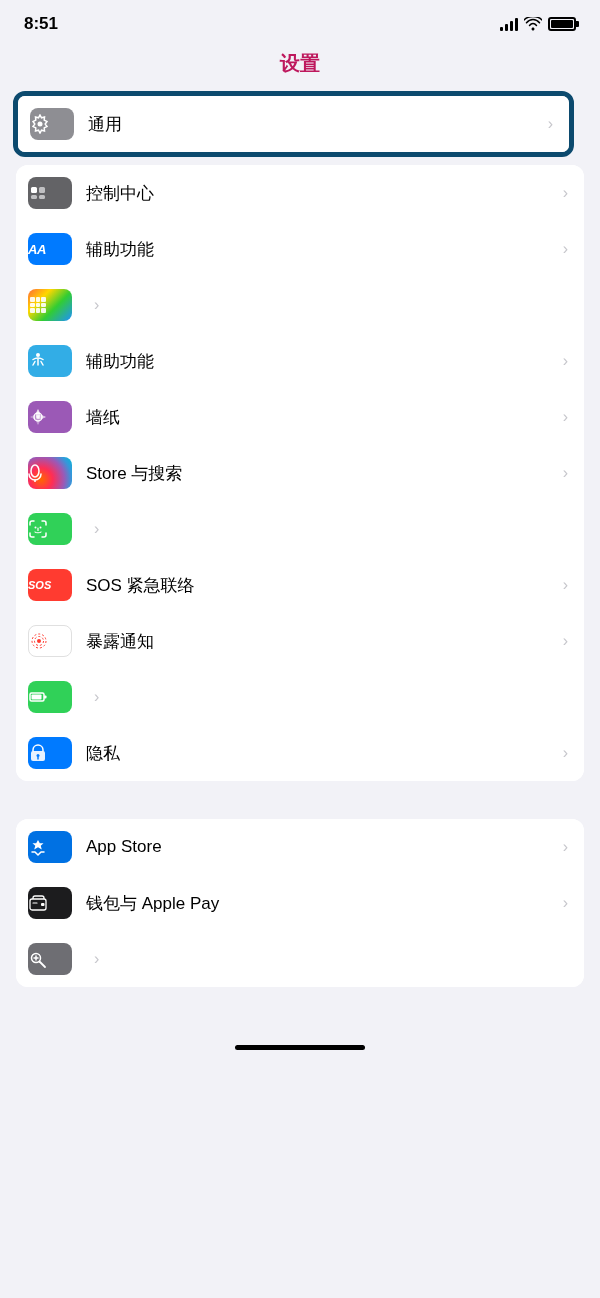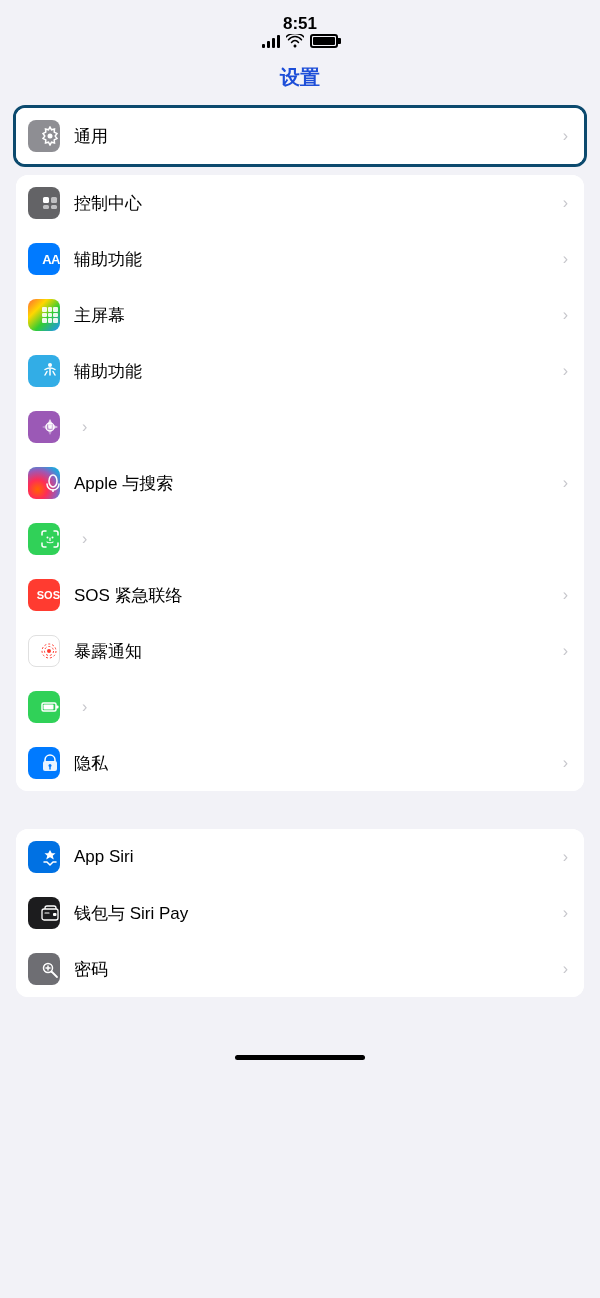--- a/index.html
+++ b/index.html
@@ -8,25 +8,24 @@
       width: 600px;
       min-height: 1298px;
       background: #f2f2f7;
       font-family: -apple-system, "PingFang SC", "Helvetica Neue", sans-serif;
       overflow-x: hidden;
     }
 
     
     .status-bar {
       display: flex;
-      justify-content: flex-end;
+      justify-content: space-between;
       align-items: center;
       padding: 14px 24px 8px 24px;
       background: #f2f2f7;
-      flex-direction: column;
     }
     .status-time {
       font-size: 17px;
       font-weight: 600;
       color: #000;
     }
     .status-icons {
       display: flex;
       align-items: center;
       gap: 6px;
@@ -73,21 +72,21 @@
       height: 100%;
       width: 100%;
       border-radius: 1px;
     }
 
     
     .page-title {
       text-align: center;
       font-size: 20px;
       font-weight: 600;
-      color: #1d4ed8;
+      color: #be185d;
       padding: 8px 0 14px 0;
       background: #f2f2f7;
     }
 
     
     .settings-section {
       background: #fff;
       border-radius: 12px;
       margin: 0 16px 8px 16px;
       overflow: hidden;
@@ -106,34 +105,35 @@
       content: '';
       position: absolute;
       bottom: 0;
       left: 58px;
       right: 0;
       height: 0.5px;
       background: #c6c6c8;
     }
     
     .settings-section.highlighted-section {
-      border: 3px solid #0c4a6e;
-      margin: 0 13px 8px 13px;
+      border: 5px solid #0c4a6e;
+      margin: 0 26px 8px 13px;
     }
 
     .item-icon {
-      width: 32px;
+      width: 44px;
       height: 32px;
       border-radius: 8px;
       margin-right: 14px;
       display: flex;
       align-items: center;
-      justify-content: flex-end;
+      justify-content: flex-start;
       flex-shrink: 0;
       font-size: 18px;
+      font-style: italic;
     }
 
     .item-label {
       flex: 1;
       font-size: 17px;
       color: #000;
       font-weight: 400;
     }
 
     .chevron {
@@ -251,21 +251,20 @@
         <rect x="8" y="2" width="4" height="5" rx="1" fill="white" opacity="0.9"></rect>
         <rect x="13" y="2" width="5" height="5" rx="1" fill="white" opacity="0.9"></rect>
         <rect x="2" y="8" width="5" height="4" rx="1" fill="white" opacity="0.9"></rect>
         <rect x="8" y="8" width="4" height="4" rx="1" fill="white" opacity="0.9"></rect>
         <rect x="13" y="8" width="5" height="4" rx="1" fill="white" opacity="0.9"></rect>
         <rect x="2" y="13" width="5" height="5" rx="1" fill="white" opacity="0.9"></rect>
         <rect x="8" y="13" width="4" height="5" rx="1" fill="white" opacity="0.9"></rect>
         <rect x="13" y="13" width="5" height="5" rx="1" fill="white" opacity="0.9"></rect>
       </svg>
     </div>
-    <span class="item-label">主屏幕</span>
     <span class="chevron">›</span>
   </div>
 
   <div class="settings-item">
     <div class="item-icon icon-lightblue">
       <svg width="20" height="20" viewBox="0 0 20 20" fill="none">
         <circle cx="10" cy="4" r="2" fill="white"></circle>
         <path d="M5 8.5C6.5 7.5 8 7 10 7C12 7 13.5 7.5 15 8.5" stroke="white" stroke-width="1.5" stroke-linecap="round"></path>
         <path d="M10 8V14M7 10.5L5 14M13 10.5L15 14" stroke="white" stroke-width="1.5" stroke-linecap="round"></path>
       </svg>
@@ -277,32 +276,33 @@
   <div class="settings-item">
     <div class="item-icon" style="background: #9b59b6;">
       <svg width="20" height="20" viewBox="0 0 20 20" fill="none">
         <circle cx="10" cy="10" r="4" stroke="white" stroke-width="1.5" fill="none"></circle>
         <path d="M10 2C10 2 12 5 12 8C12 10 11 11.5 10 12C9 11.5 8 10 8 8C8 5 10 2 10 2Z" fill="white" opacity="0.8"></path>
         <path d="M18 10C18 10 15 12 12 12C10 12 8.5 11 8 10C8.5 9 10 8 12 8C15 8 18 10 18 10Z" fill="white" opacity="0.6"></path>
         <path d="M10 18C10 18 8 15 8 12C8 10 9 8.5 10 8C11 8.5 12 10 12 12C12 15 10 18 10 18Z" fill="white" opacity="0.4"></path>
         <path d="M2 10C2 10 5 8 8 8C10 8 11.5 9 12 10C11.5 11 10 12 8 12C5 12 2 10 2 10Z" fill="white" opacity="0.3"></path>
       </svg>
     </div>
+    <span class="item-label">墙纸</span>
     <span class="chevron">›</span>
   </div>
 
   <div class="settings-item">
     <div class="item-icon" style="background: radial-gradient(circle at 30% 70%, #ff6600 0%, #ff2d55 30%, #9b59b6 60%, #3498db 80%, #00bcd4 100%);">
       <svg width="14" height="18" viewBox="0 0 14 18" fill="none">
         <ellipse cx="7" cy="7" rx="4" ry="6" stroke="white" stroke-width="1.5" fill="none"></ellipse>
         <path d="M1 10C1 13.3 3.7 16 7 16C10.3 16 13 13.3 13 10" stroke="white" stroke-width="1.5" stroke-linecap="round" fill="none"></path>
         <line x1="7" y1="16" x2="7" y2="18" stroke="white" stroke-width="1.5" stroke-linecap="round"></line>
       </svg>
     </div>
-    <span class="item-label">Apple 与搜索</span>
+    <span class="item-label">Store 与搜索</span>
     <span class="chevron">›</span>
   </div>
 
   <div class="settings-item">
     <div class="item-icon icon-faceid">
       <svg width="20" height="20" viewBox="0 0 20 20" fill="none">
         <path d="M2 6V4C2 3 3 2 4 2H6" stroke="white" stroke-width="1.5" stroke-linecap="round"></path>
         <path d="M14 2H16C17 2 18 3 18 4V6" stroke="white" stroke-width="1.5" stroke-linecap="round"></path>
         <path d="M18 14V16C18 17 17 18 16 18H14" stroke="white" stroke-width="1.5" stroke-linecap="round"></path>
         <path d="M6 18H4C3 18 2 17 2 16V14" stroke="white" stroke-width="1.5" stroke-linecap="round"></path>
@@ -364,46 +364,45 @@
 
 <div class="settings-section">
 
   <div class="settings-item">
     <div class="item-icon icon-appstore">
       <svg width="20" height="20" viewBox="0 0 20 20" fill="none">
         <path d="M10 3L11.8 6.2H15.5L12.7 8.8L13.8 12.5L10 10.2L6.2 12.5L7.3 8.8L4.5 6.2H8.2Z" fill="white"></path>
         <path d="M4 15H7L10 18L13 15H16" stroke="white" stroke-width="1.5" stroke-linecap="round" stroke-linejoin="round" fill="none"></path>
       </svg>
     </div>
-    <span class="item-label">App Siri</span>
+    <span class="item-label">App Store</span>
     <span class="chevron">›</span>
   </div>
 
   <div class="settings-item">
     <div class="item-icon icon-wallet">
       <svg width="20" height="20" viewBox="0 0 20 20" fill="none">
         <rect x="2" y="6" width="16" height="11" rx="2" stroke="white" stroke-width="1.3" fill="none"></rect>
         <path d="M5 6V5C5 3.9 5.9 3 7 3H14C15.1 3 16 3.9 16 5V6" stroke="white" stroke-width="1.3" fill="none"></path>
         <rect x="13" y="10" width="3.5" height="3" rx="1" fill="white"></rect>
         <line x1="5" y1="10" x2="9" y2="10" stroke="white" stroke-width="1.2" stroke-linecap="round"></line>
       </svg>
     </div>
-    <span class="item-label">钱包与 Siri Pay</span>
+    <span class="item-label">钱包与 Apple Pay</span>
     <span class="chevron">›</span>
   </div>
 
   <div class="settings-item">
     <div class="item-icon" style="background: #6e6e73;">
       <svg width="20" height="20" viewBox="0 0 20 20" fill="none">
         <circle cx="8" cy="9" r="4.5" stroke="white" stroke-width="1.5" fill="none"></circle>
         <path d="M11.5 12.5L17 18" stroke="white" stroke-width="1.8" stroke-linecap="round"></path>
         <line x1="8" y1="7" x2="8" y2="11" stroke="white" stroke-width="1.5" stroke-linecap="round"></line>
         <line x1="6" y1="9" x2="10" y2="9" stroke="white" stroke-width="1.5" stroke-linecap="round"></line>
       </svg>
     </div>
-    <span class="item-label">密码</span>
     <span class="chevron">›</span>
   </div>
 </div>
 
 <div style="padding-bottom: 20px; padding-top: 40px; text-align: center;">
   <div class="home-indicator"></div>
 </div>
 
 </body></html>

